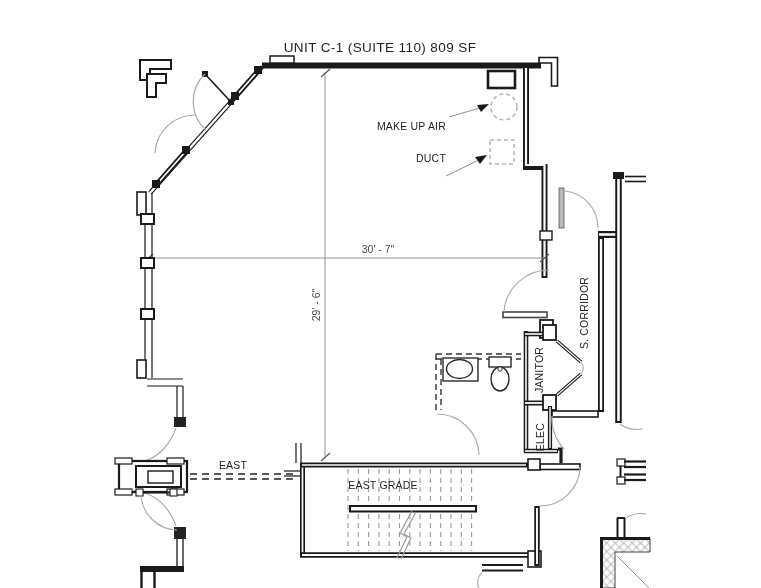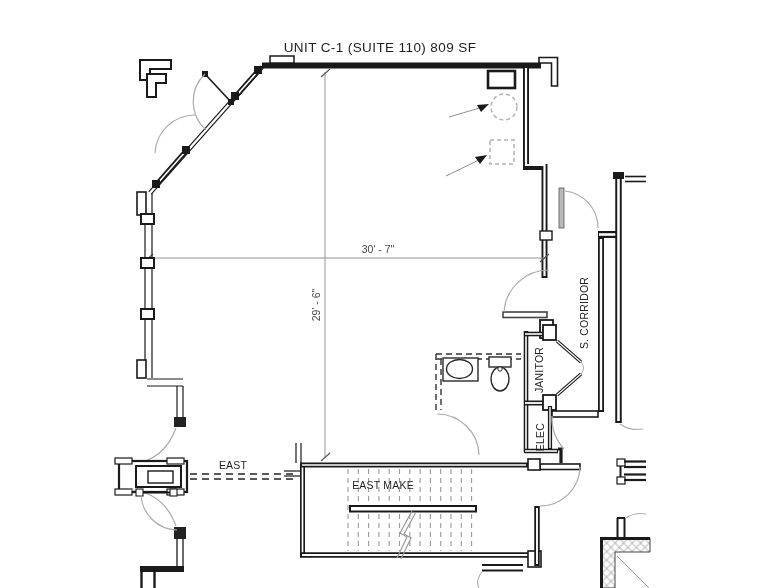--- a/index.html
+++ b/index.html
@@ -269,29 +269,33 @@
   </g>
   <rect x="350" y="506" width="126" height="5.5" fill="#fff" stroke="#1a1a1a" stroke-width="2"></rect>
   <g stroke="#9a9a9a" stroke-width="1.2" fill="none">
     <path d="M397,558 L407,537 L400,533 L412,511"></path>
     <path d="M401,559 L411,538 L404,534 L416,512"></path>
   </g>
 </svg>
 
 <div class="txt title center" style="left:230px;top:40px;width:300px;">UNIT C-1 (SUITE 110) 809 SF</div>
 
+<div class="txt ann right" style="left:296px;top:100px;width:150px;">
+  <div>MAKE UP AIR</div>
+  <div>DUCT</div>
+</div>
 
 
 <div class="txt dim center" style="left:328px;top:243px;width:100px;">30' - 7"</div>
 
 <div class="txt dim center rot" style="left:276px;top:299px;width:80px;height:12px;">29' - 6"</div>
 
 <div class="txt ann center rot" style="left:539px;top:307px;width:92px;height:12px;">S. CORRIDOR</div>
 
 <div class="txt ann center rot" style="left:509px;top:364px;width:62px;height:12px;">JANITOR</div>
 
 <div class="txt ann center rot" style="left:516px;top:431px;width:50px;height:12px;">ELEC</div>
 
 <div class="txt ann center" style="left:203px;top:460px;width:60px;">EAST</div>
 
-<div class="txt ann center" style="left:333px;top:480px;width:100px;">EAST MAKE</div>
+<div class="txt ann center" style="left:333px;top:480px;width:100px;">EAST GRADE</div>
 
 </div>
 
 </body></html>

